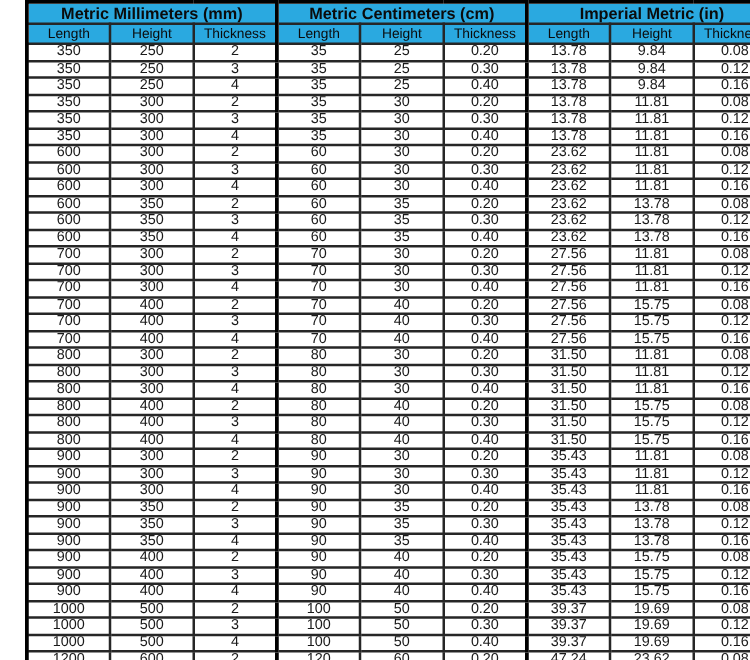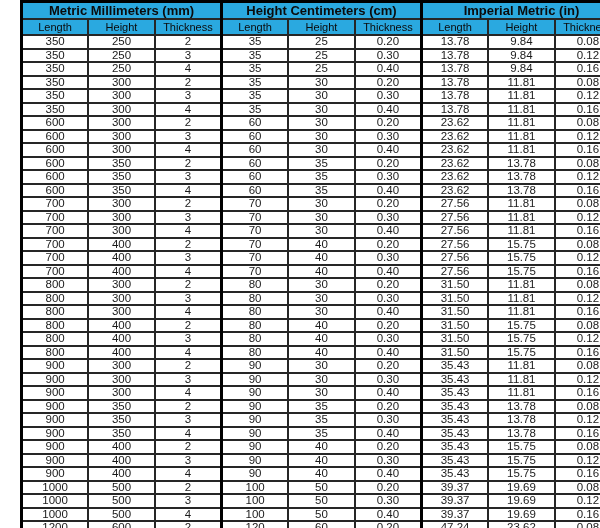--- a/index.html
+++ b/index.html
@@ -68,21 +68,21 @@
       <col style="width:66.67px">
         <col style="width:66.67px">
         <col style="width:66.67px">
       <col style="width:66.67px">
         <col style="width:66.67px">
         <col style="width:66.66px">
     </colgroup>
     <thead>
       <tr class="group-header-row">
         <th colspan="3">Metric Millimeters (mm)</th>
-        <th colspan="3" class="group-start">Height Centimeters (cm)</th>
+        <th colspan="3" class="group-start">Metric Centimeters (cm)</th>
         <th colspan="3" class="group-start">Imperial Metric (in)</th>
       </tr>
       <tr class="column-header-row">
         <th>Length</th>
         <th>Height</th>
         <th>Thickness</th>
         <th class="group-start">Length</th>
         <th>Height</th>
         <th>Thickness</th>
         <th class="group-start">Length</th>

